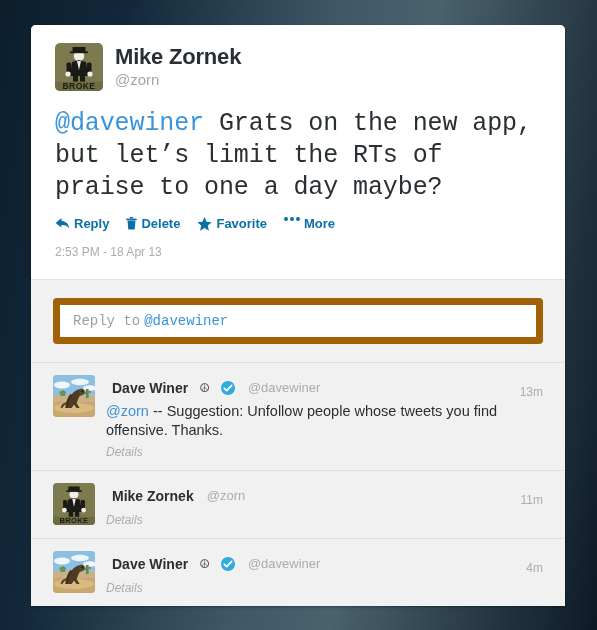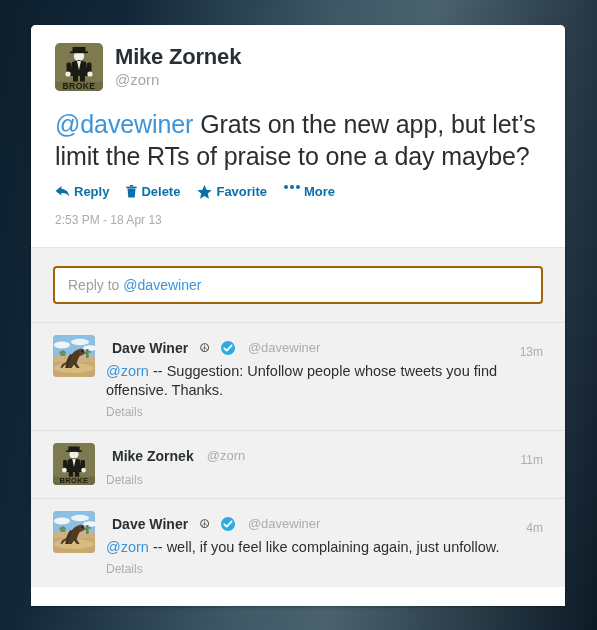--- a/index.html
+++ b/index.html
@@ -71,21 +71,21 @@
   }
   .mt-handle {
     font-size: 15px;
     color: #a0a8ad;
     line-height: 19px;
     margin-top: 1px;
   }
 
   .mt-text {
     margin-top: 17px;
-    font-family: Liberation Sans, sans-serif;
+    font-family: Liberation Mono, monospace;
     font-size: 25px;
     line-height: 32px;
     color: #292f33;
     letter-spacing: -.1px;
   }
   .mt-text .mention { color: #3b94d9; }
 
   
   .actions {
     margin-top: 13px;
@@ -119,28 +119,29 @@
     line-height: 14px;
   }
 
   
   .reply-area {
     background: #f1f1f1;
     padding: 18px 22px 18px 22px;
   }
   .reply-box {
     background: #fff;
-    border: 2px solid #a16207;
+    border: 7px solid #a16207;
     border-radius: 4px;
-    height: 38px;
+    height: 46px;
     display: flex;
     align-items: center;
     padding: 0 13px;
     font-size: 14px;
     cursor: text;
+    font-family: Liberation Mono, monospace;
   }
   .reply-box .ph { color: #9aa0a4; }
   .reply-box .mention { color: #3b94d9; margin-left: 4px; }
 
   
   .convo { background: #f1f1f1; }
 
   .reply-item {
     display: flex;
     gap: 11px;
@@ -196,20 +197,21 @@
     color: #292f33;
   }
   .ri-text .mention { color: #3b94d9; }
 
   .ri-details {
     margin-top: 5px;
     font-size: 12px;
     color: #a8aeb2;
     cursor: pointer;
     display: inline-block;
+    font-style: italic;
   }
 </style>
 </head>
 <body>
 
 <div id="backdrop"></div>
 
 <div id="card">
 
   <div class="main-tweet">
@@ -397,21 +399,18 @@
           <span class="peace">☮</span>
           <span class="verified">
             <svg width="14" height="14" viewBox="0 0 14 14" aria-hidden="true">
               <circle cx="7" cy="7" r="7" fill="#2eaae1"></circle>
               <path d="M3.3 7.3 L5.7 9.7 L10.6 4.5" stroke="#fff" stroke-width="1.9" fill="none" stroke-linecap="round" stroke-linejoin="round"></path>
             </svg>
           </span>
           <span class="ri-handle">@davewiner</span>
           <span class="ri-time">4m</span>
         </div>
-        <div class="ri-text">
-          <span class="mention">@zorn</span><span> -- well, if you feel like complaining again, just unfollow.</span>
-        </div>
         <div class="ri-details">Details</div>
       </div>
     </div>
 
   </div>
 </div>
 
 </body></html>

